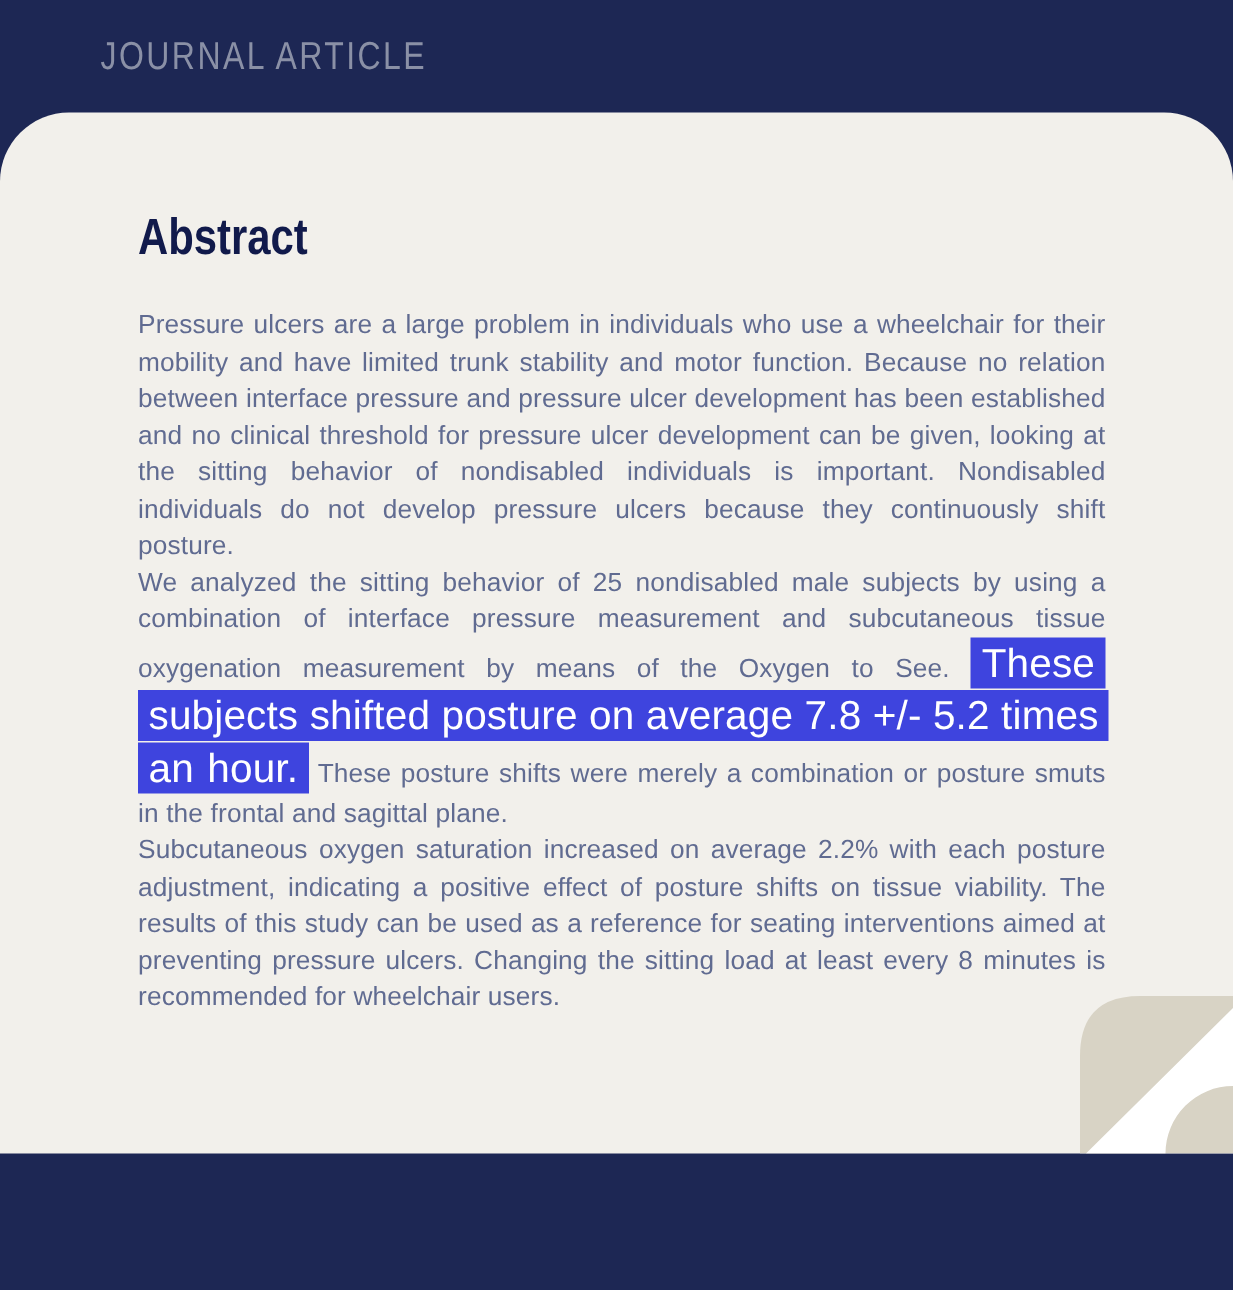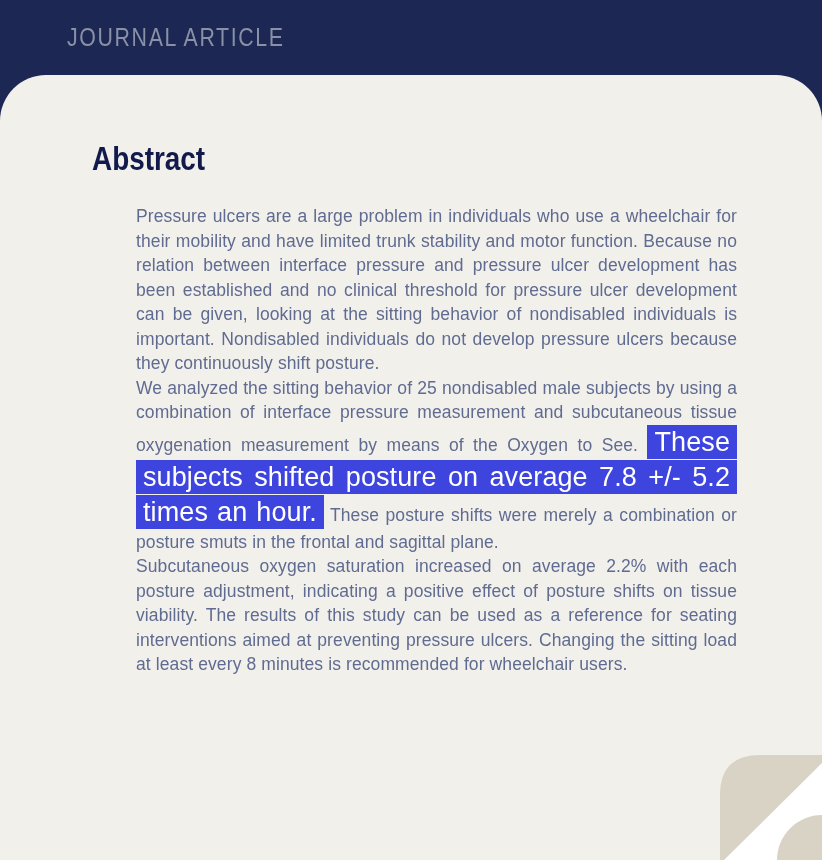--- a/index.html
+++ b/index.html
@@ -31,42 +31,41 @@
     color:var(--c-kicker);
     font-size:26px;
     font-weight:400;
     letter-spacing:2px;
     transform:scaleX(0.82);
     transform-origin:left center;
     white-space:nowrap;
   }
   .card{
     position:absolute;left:0;top:75px;
-    width:822px;height:785px;
+    width:822px;height:694px;
     background:var(--c-card);
     border-radius:46px 46px 0 0;
     padding:64px 85px 0 92px;
   }
   h1.abstract-title{
     color:var(--c-heading);
     font-size:34px;
     font-weight:700;
     letter-spacing:0;
     transform:scaleX(0.82);
     transform-origin:left center;
     margin-bottom:26px;
     white-space:nowrap;
   }
   p.body{
     color:var(--c-body);
     font-size:17.5px;
     line-height:24.5px;
     text-align:justify;
     letter-spacing:0.1px;
-    margin-left:44px;
   }
   mark.finding{
     background:var(--c-highlight);
     color:var(--c-highlight-text);
     font-size:27px;
     line-height:35px;
     padding:2px 7px;
     -webkit-box-decoration-break:clone;
     box-decoration-break:clone;
   }

